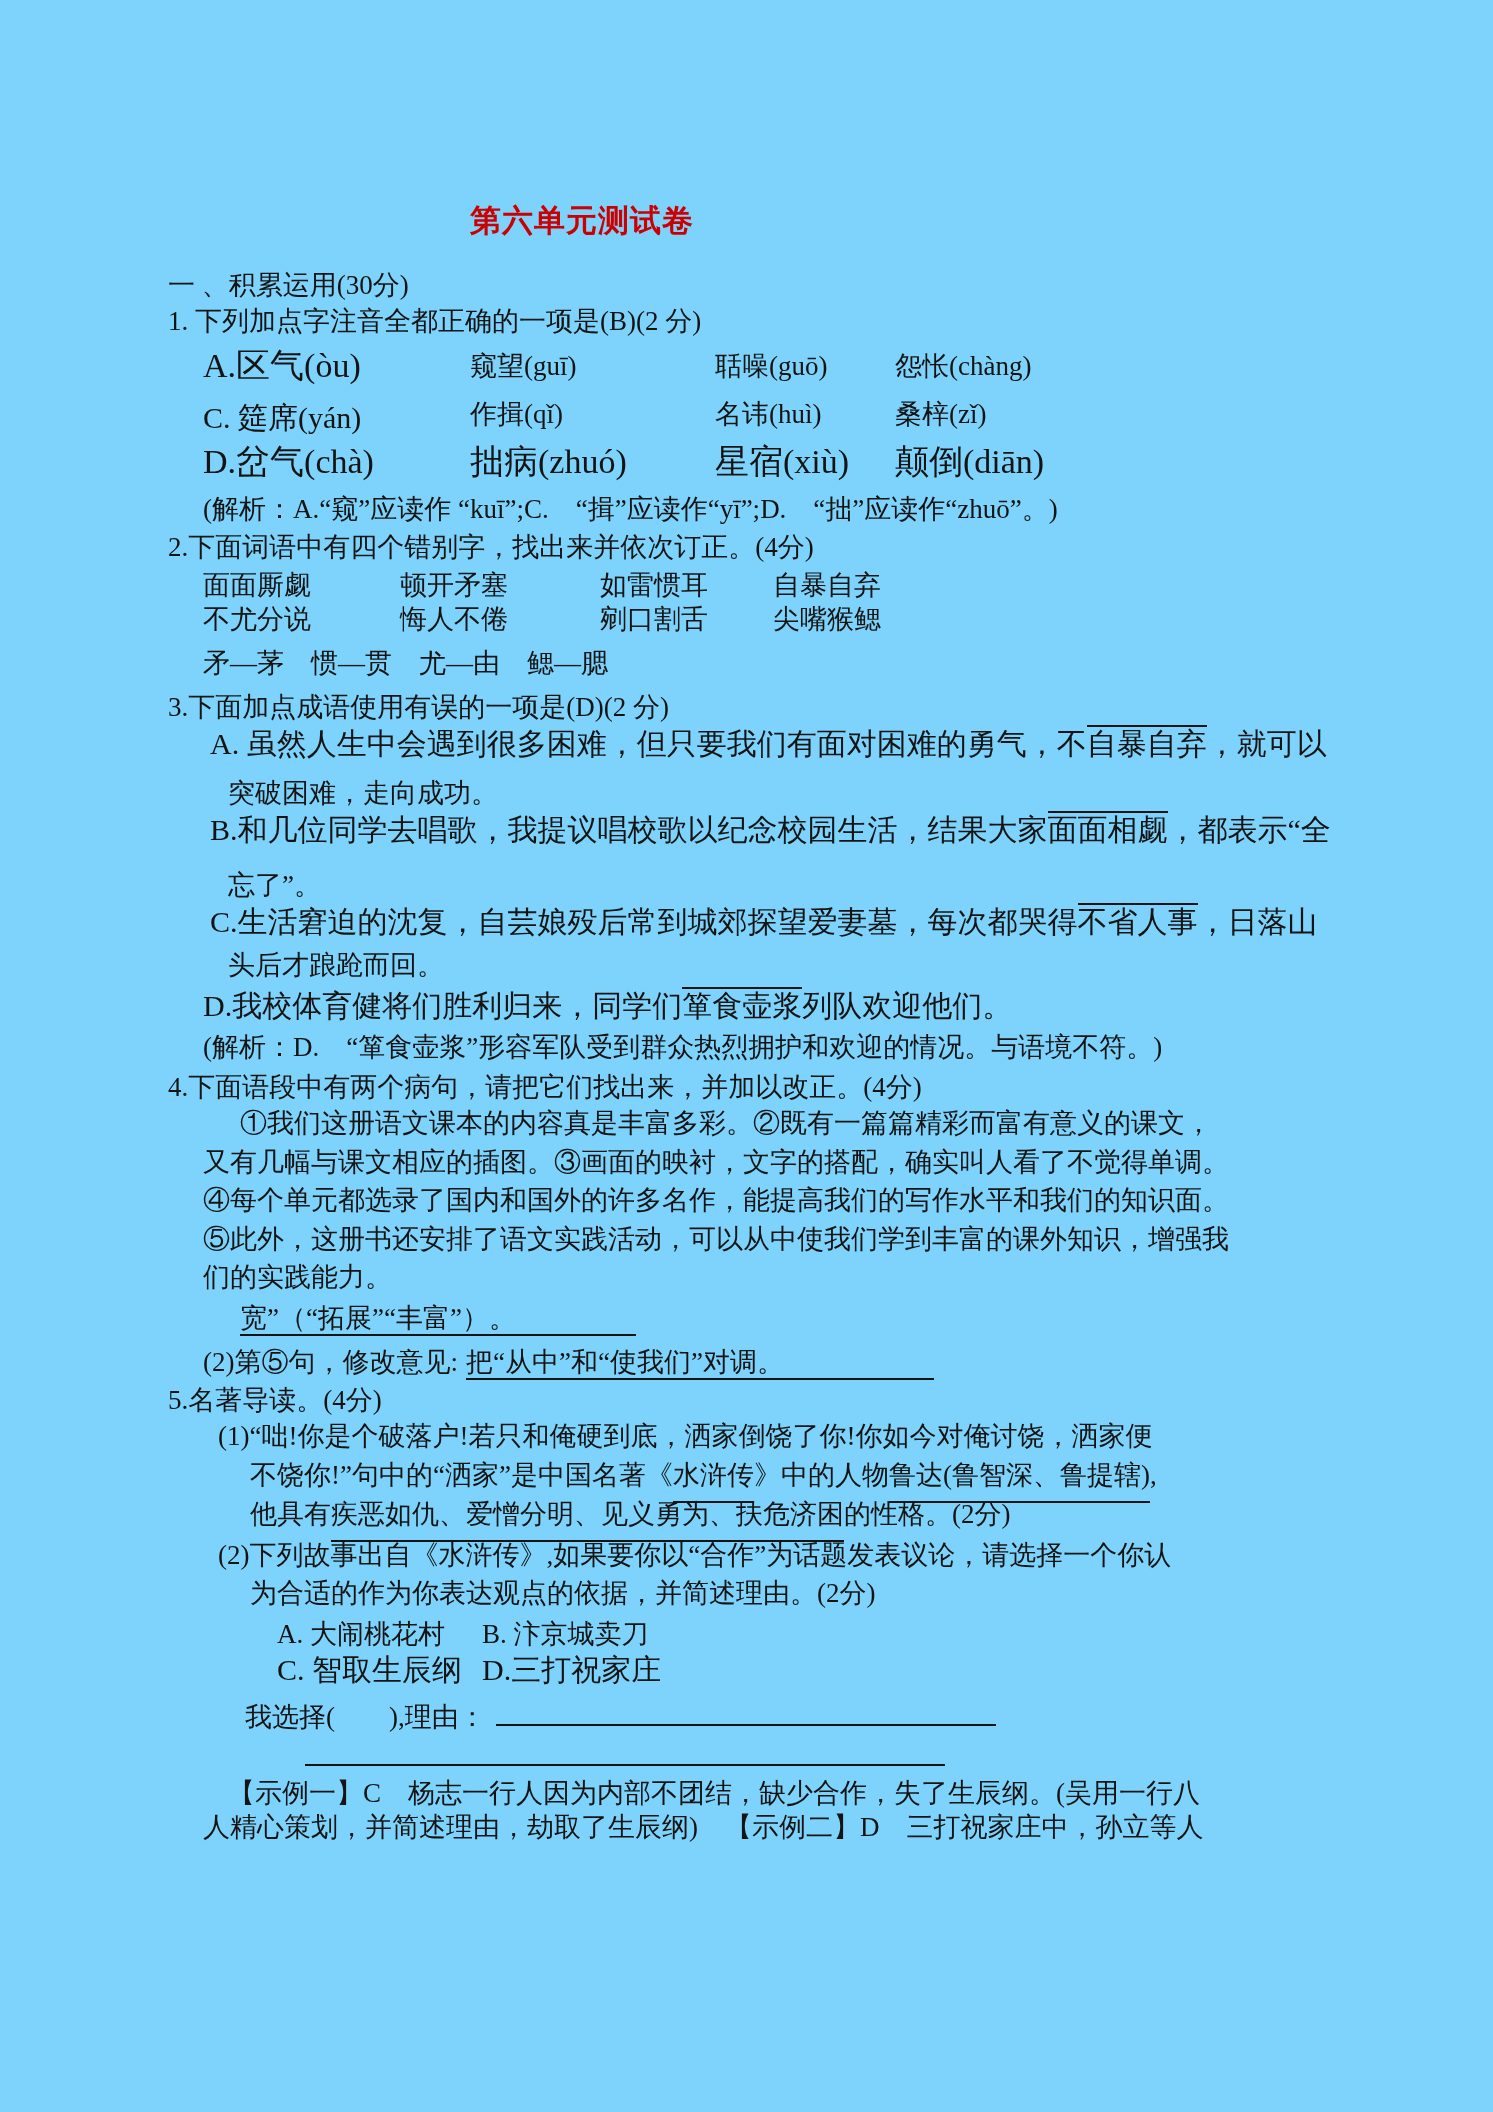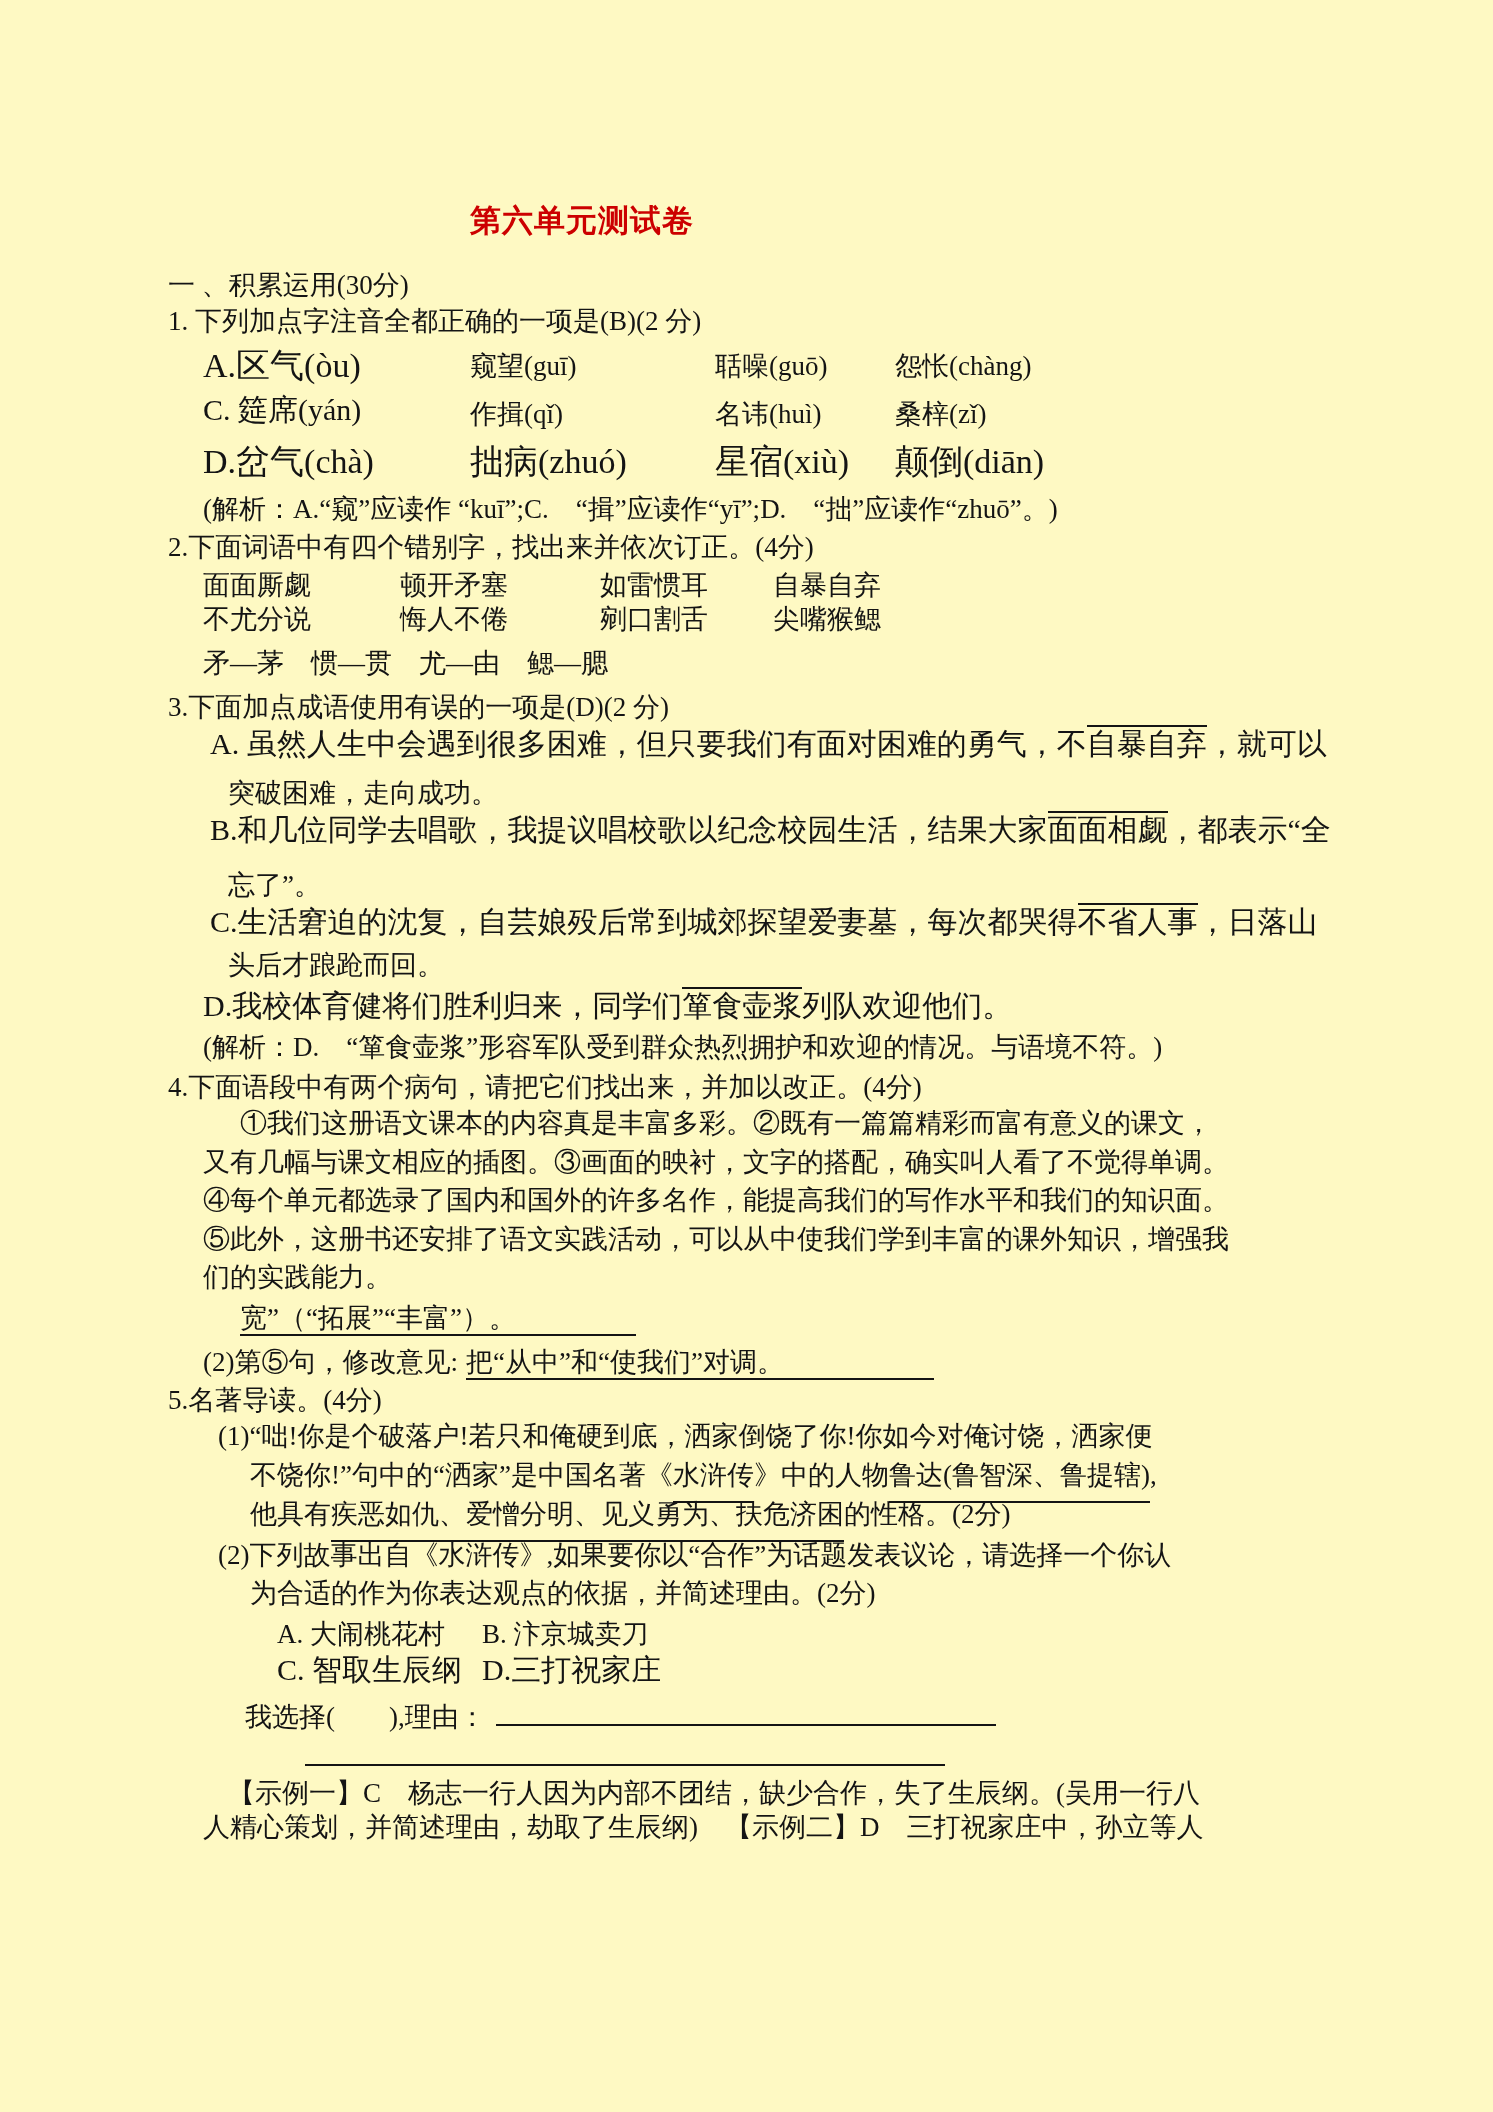--- a/index.html
+++ b/index.html
@@ -1,20 +1,20 @@
 <!DOCTYPE html>
 <html><head>
 <meta charset="utf-8">
 <style>
   html,body{margin:0;padding:0;background:#e8e8e8;}
   .page{
     position:relative;
     width:1493px;height:2112px;
     margin:0 auto;
-    background:#fef9c3;
+    background:#7dd3fc;
     font-family:"Liberation Serif","DejaVu Serif",serif;
     color:#141414;
     overflow:hidden;
   }
   .content{position:absolute;left:168px;top:200px;width:1210px;}
   .title{
     width:828px;text-align:center;
     font-size:31px;font-weight:700;color:#cc0000;
     line-height:42px;letter-spacing:1px;
   }
@@ -28,21 +28,21 @@
   .in2{margin-left:60px;}
   .in3{margin-left:72px;}
   .in4{margin-left:50px;}
   .in5{margin-left:82px;}
   .in7{margin-left:77px;}
   
   .mt2{margin-top:2px;}.mt4{margin-top:4px;}.mt6{margin-top:6px;}
   .mt8{margin-top:8px;}.mt10{margin-top:10px;}.mt12{margin-top:12px;}
   .mt14{margin-top:6px;}.mt18{margin-top:18px;}.mt26{margin-top:26px;}
   
-  .q1row{display:flex;align-items:flex-start;margin-left:35px;line-height:48px;height:48px;}
+  .q1row{display:flex;align-items:flex-end;margin-left:35px;line-height:48px;height:48px;}
   .q1c1{width:267px;}
   .q1c2{width:245px;}
   .q1c3{width:180px;}
   
   .q2row{display:flex;margin-left:35px;line-height:34px;}
   .q2c1{width:197px;}
   .q2c2{width:200px;}
   .q2c3{width:173px;}
   
   .passage .line{line-height:38.5px;}

